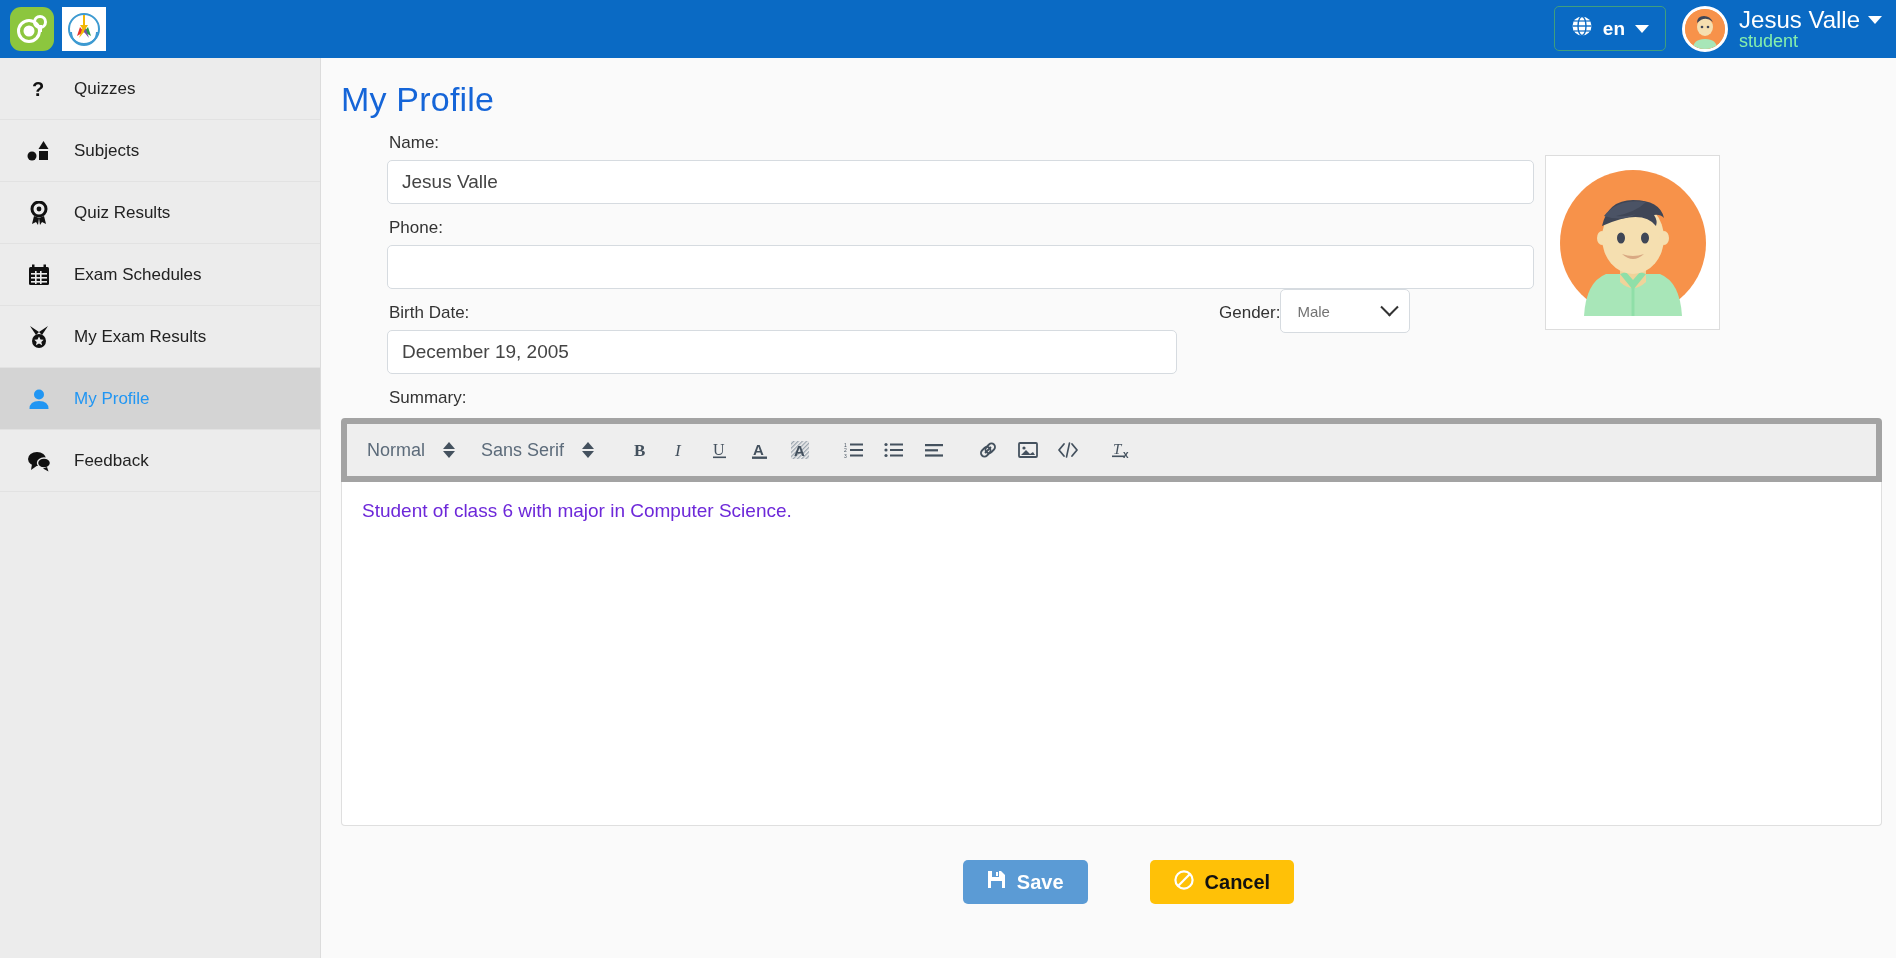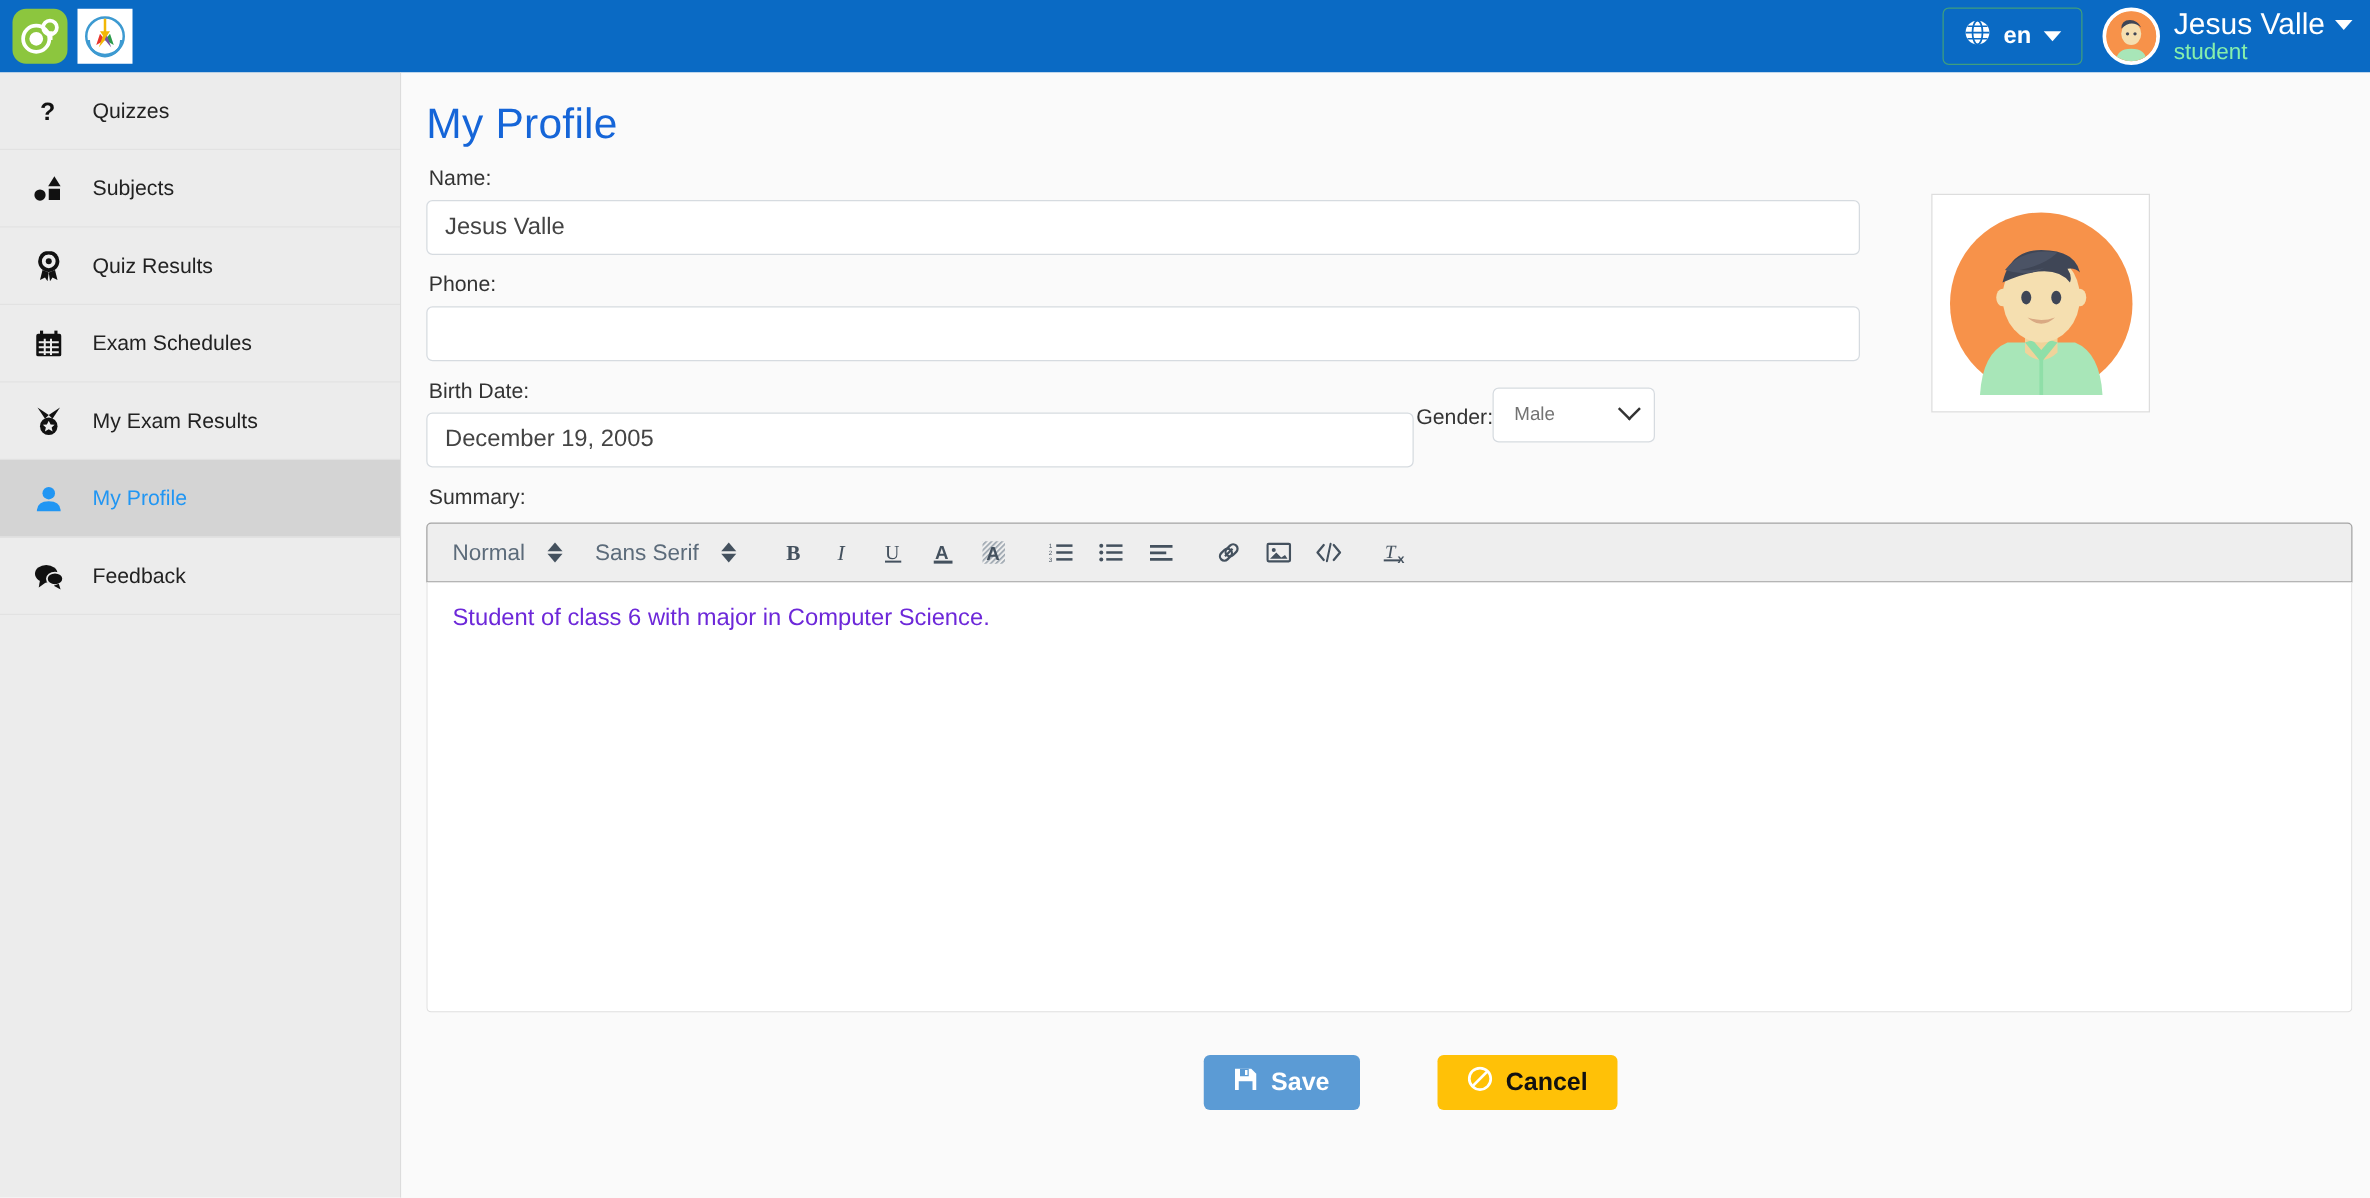--- a/index.html
+++ b/index.html
@@ -75,32 +75,32 @@
   
   .main {
     position: absolute; top: 58px; left: 321px;
     width: 1575px; height: 900px;
     background: #fafafa;
   }
   .page-title {
     color: #1565d8; font-size: 34px; font-weight: 400;
     padding: 22px 0 0 20px; letter-spacing: .2px;
   }
-  .form-area { position: relative; padding: 0 20px; }
+  .form-area { position: relative; padding: 0 20px; margin-left: 46px; }
   .field-label { font-size: 17px; color: #333; margin: 14px 0 7px 2px; }
   .input-box {
     height: 44px; background: #ffffff;
     border: 1px solid #d6dbe0; border-radius: 5px;
     display: flex; align-items: center; padding: 0 14px;
     font-size: 19px; color: #444;
   }
   .w-name { width: 1147px; }
   .w-phone { width: 1147px; }
   .w-birth { width: 790px; }
-  .row-flex { display: flex; align-items: center; }
+  .row-flex { display: flex; align-items: flex-start; gap: 40px; }
   .gender-col { display: flex; }
   .select-box {
     width: 130px; height: 44px; background: #ffffff;
     border: 1px solid #d6dbe0; border-radius: 5px;
     display: flex; align-items: center; justify-content: space-between;
     padding: 0 13px 0 16px; font-size: 15px; color: #737373; cursor: pointer;
   }
   .chev {
     width: 13px; height: 13px;
     border-right: 2.5px solid #333; border-bottom: 2.5px solid #333;
@@ -111,22 +111,22 @@
   .avatar-preview {
     position: absolute; top: 22px; right: 176px;
     width: 175px; height: 175px;
     border: 1px solid #dddddd; background: #ffffff;
     display: flex; align-items: center; justify-content: center;
   }
 
   
   .editor-wrap { margin: 10px 20px 0 20px; width: 1541px; }
   .editor-toolbar {
-    background: #eeeeee; border: 1px solid #a3a3a3;
-    border-radius: 4px 4px 0 0; height: 48px;
+    background: #eeeeee; border: 6px solid #a3a3a3;
+    border-radius: 4px 4px 0 0; height: 64px;
     display: flex; align-items: center; padding-left: 20px; gap: 0;
   }
   .tb-select {
     display: flex; align-items: center; gap: 18px;
     font-size: 18px; color: #5c6b7a; cursor: pointer;
     padding-right: 12px;
   }
   .tb-sep { width: 14px; }
   .stepper { display: flex; flex-direction: column; gap: 2px; }
   .stepper i { display: block; width: 0; height: 0; border-left: 6px solid transparent; border-right: 6px solid transparent; }

